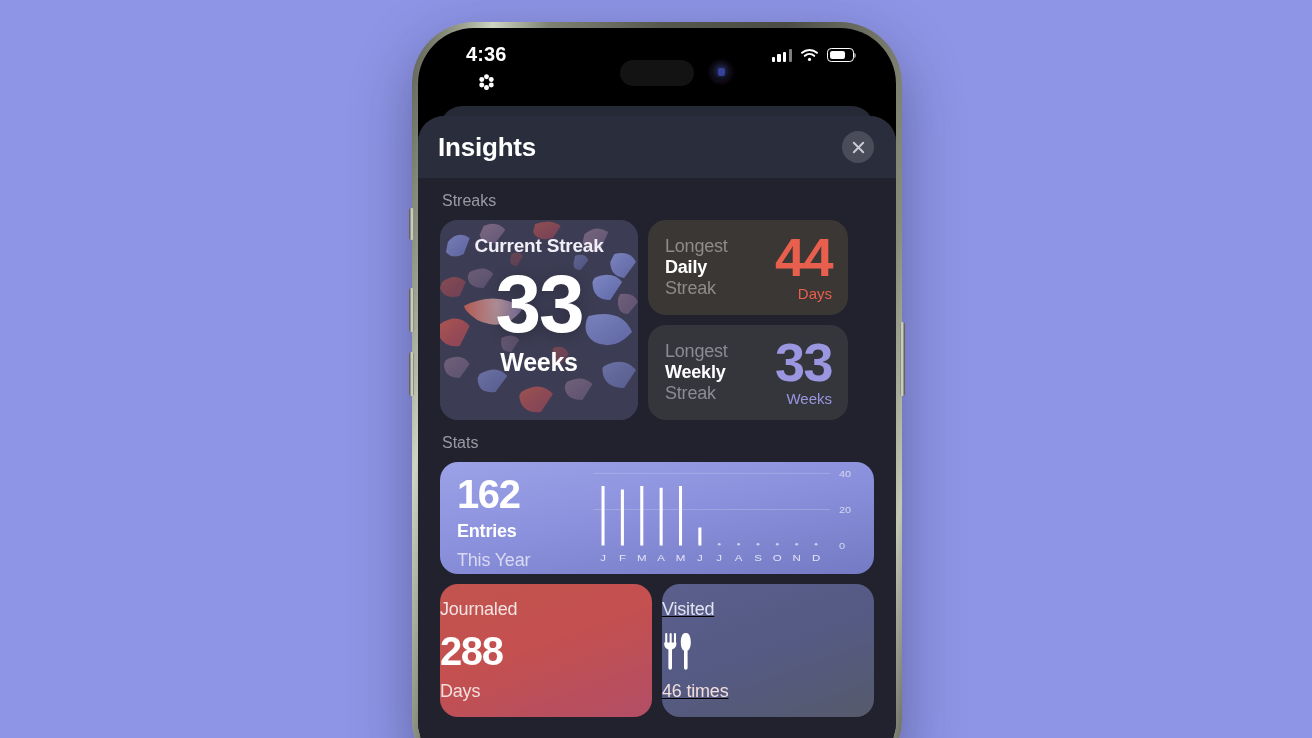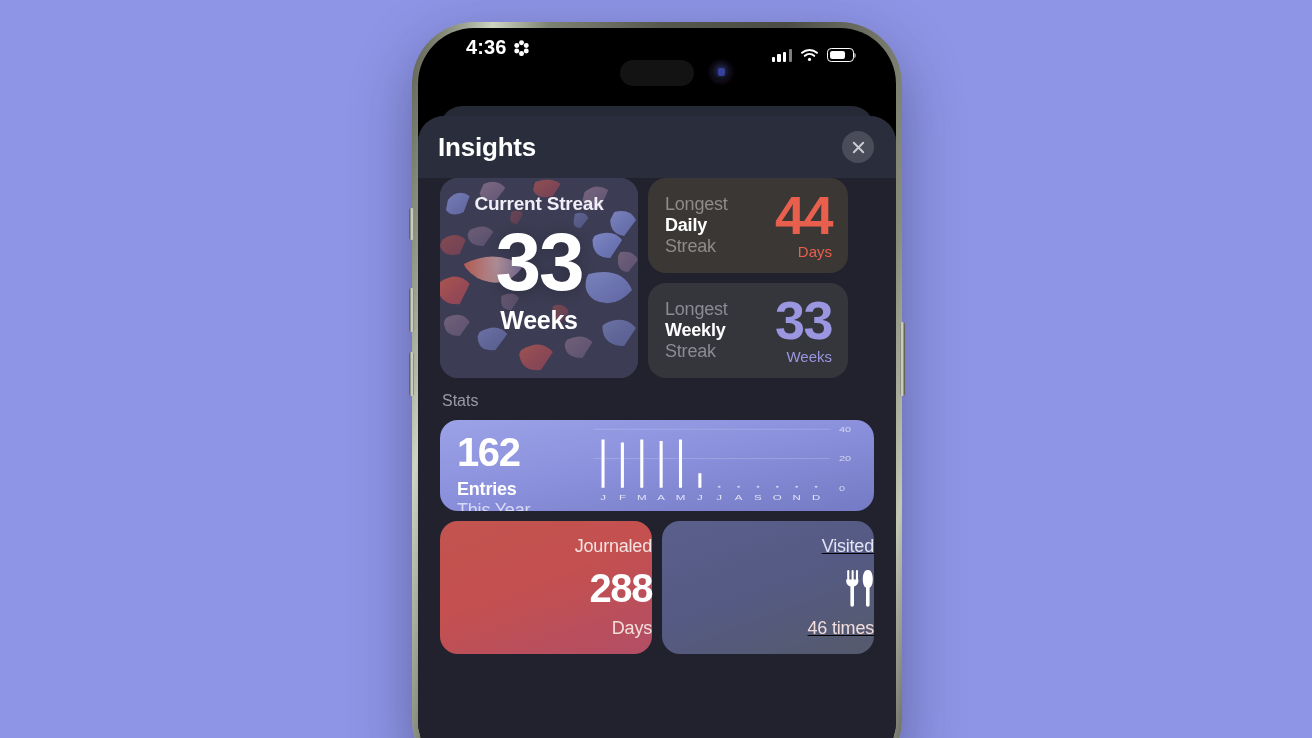--- a/index.html
+++ b/index.html
@@ -40,23 +40,23 @@
   #btn-volup  { top:266px; height:44px; }
   #btn-voldn  { top:330px; height:44px; }
   #btn-power  { top:300px; height:74px; }
 
   
   .statusbar {
     position:absolute; top:0; left:0; right:0; height:62px;
     display:flex; align-items:center; z-index:40; color:#fff;
   }
   .sb-left {
-    position:absolute; left:48px; top:8px;
+    position:absolute; left:48px; top:15px;
     display:flex; align-items:center; gap:7px;
-    font-size:20px; font-weight:700; letter-spacing:.1px;
+    font-size:20px; font-weight:700; letter-spacing:.1px;flex-direction:column;
   }
   .sb-right {
     position:absolute; right:42px; top:20px;
     display:flex; align-items:center; gap:8px;
   }
   .flower { width:17px; height:17px; display:block; }
   .bars { display:flex; align-items:flex-end; gap:2.2px; height:13px; }
   .bars i { width:3.4px; border-radius:1px; background:#fff; display:block; }
   .bars i:nth-child(1){height:5px;}
   .bars i:nth-child(2){height:7.5px;}
@@ -154,39 +154,39 @@
   .ss-left .t3 { font-size:18px; color:#8e8b88; font-weight:400; letter-spacing:-.2px; }
   .ss-weekly .ss-left .t1,
   .ss-weekly .ss-left .t3 { color:#8b8b93; }
   .ss-left .t2 { font-size:18px; color:#fff; font-weight:700; letter-spacing:-.2px; }
   .ss-right { display:flex; flex-direction:column; align-items:flex-end; }
   .ss-right .v { font-size:54px; font-weight:700; line-height:.92; letter-spacing:-1.5px; }
   .ss-right .u { font-size:15px; font-weight:400; margin-top:3px; }
 
   
   .chart-card {
-    height:91px; border-radius:18px; position:relative; overflow:hidden;
+    height:112px; border-radius:18px; position:relative; overflow:hidden;
     background:linear-gradient(170deg,#9ba2e6 0%,#8b90dc 48%,#757ac4 100%);
     display:flex; align-items:stretch;
   }
   .chart-left {
     width:138px; padding:14px 0 0 17px; position:relative; z-index:3;
     display:flex; flex-direction:column;
   }
   .chart-left .big { font-size:40px; font-weight:700; color:#fff; line-height:.94; letter-spacing:-1.4px; }
   .chart-left .s1  { font-size:18px; font-weight:700; color:#fff; margin-top:7px; letter-spacing:-.2px; }
-  .chart-left .s2  { font-size:18px; font-weight:400; color:#d8daf4; letter-spacing:-.2px; }
+  .chart-left .s2  { font-size:18px; font-weight:400; color:#d8daf4; letter-spacing:-.2px;margin-top:8px; }
   .chart-right { flex:1; position:relative; }
   .chart-right svg { position:absolute; inset:0; width:100%; height:100%; }
 
   
   .tiles { display:flex; gap:10px; margin-top:10px; }
   .tile {
     flex:1; height:133px; border-radius:18px;
-    display:flex; flex-direction:column; align-items:flex-end;
+    display:flex; flex-direction:column; align-items:flex-start;
     justify-content:space-between; padding:15px 0 15px;
   }
   .t-journaled { background:linear-gradient(160deg,#c2544f 0%,#c4504f 45%,#b24e66 100%); }
   .t-visited   { background:linear-gradient(160deg,#5a5f8c 0%,#555a84 50%,#555a6c 100%);text-decoration:underline; }
   .t-written   { background:linear-gradient(160deg,#e0655a 0%,#dd564b 55%,#d9504a 100%); }
   .tile .cap   { font-size:18px; color:#f3e3e2; font-weight:400; letter-spacing:-.2px; }
   .t-visited .cap, .t-visited .foot { color:#e2e4f2; }
   .tile .val   { font-size:40px; font-weight:700; color:#fff; line-height:1; letter-spacing:-1.4px; }
   .tile .foot  { font-size:18px; color:#f3dedc; font-weight:400; letter-spacing:-.2px; }
   .tile .cutlery { width:30px; height:38px; }
@@ -251,20 +251,21 @@
           <div class="sheet-title">Insights</div>
           <button class="close-btn">
             <svg viewBox="0 0 16 16">
               <path d="M3 3 L13 13 M13 3 L3 13" stroke="#c9cbd4" stroke-width="2.1" stroke-linecap="round" fill="none"></path>
             </svg>
           </button>
         </div>
 
         <div class="sheet-body">
 
+          <div class="section-label">Streaks</div>
 
           <div class="streaks">
 
             <div class="streak-big">
               <svg class="confetti" viewBox="0 0 200 200" preserveAspectRatio="none">
                 <defs>
                   <linearGradient id="cr" x1="0" y1="0" x2="1" y2="1">
                     <stop offset="0" stop-color="#d9604f"></stop>
                       <stop offset="1" stop-color="#a8465c"></stop>
                   </linearGradient>

